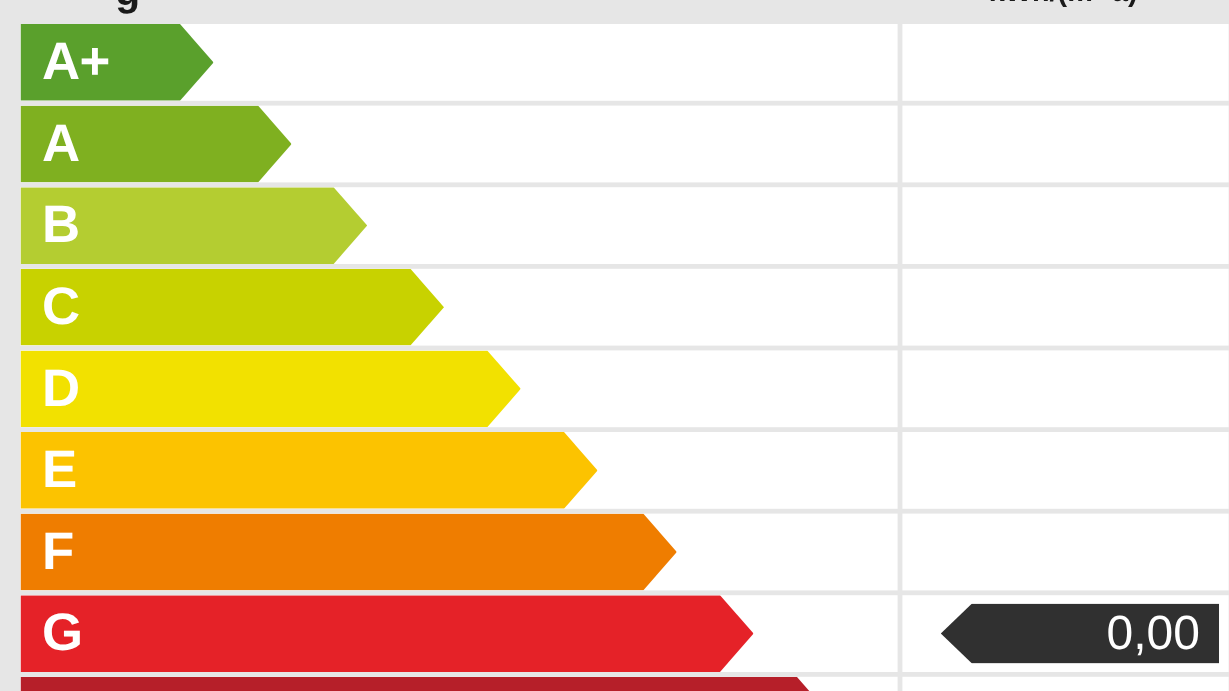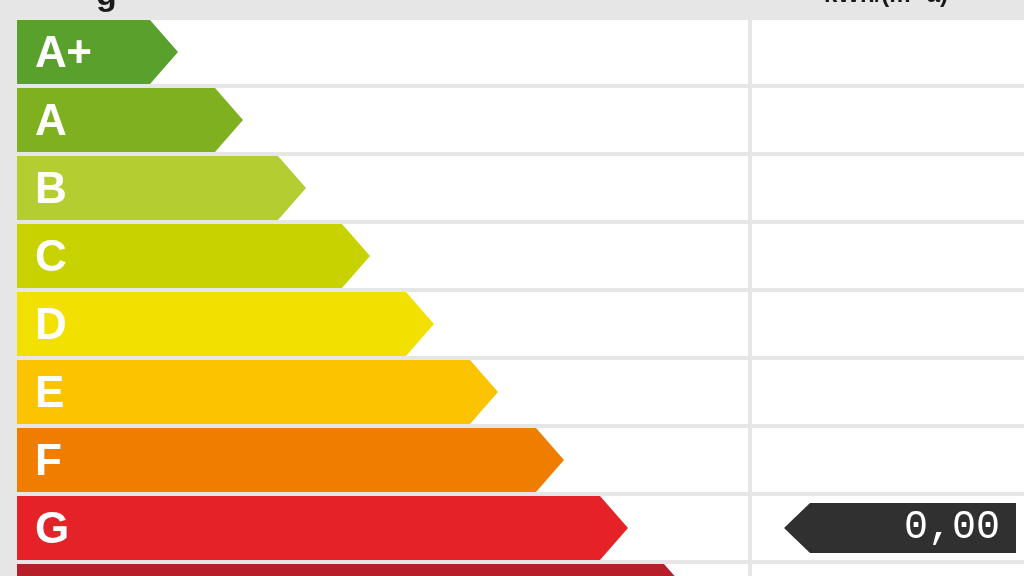--- a/index.html
+++ b/index.html
@@ -194,21 +194,21 @@
         </div>
         <div class="row-value-cell"></div>
       </div>
       <div class="row" style="top: 476px;">
         <div class="row-bar-cell">
           <div class="band" style="width: 611px; background: rgb(229, 34, 40);">
             <span class="band-letter">G</span>
           </div>
         </div>
         <div class="row-value-cell">
-          <div class="value-marker" style="background: rgb(48, 48, 48); width: 232px; font-family: Liberation Mono, monospace;">
+          <div class="value-marker" style="background: rgb(48, 48, 48); width: 232px;">
             <span class="value-marker-text">0,00</span>
           </div>
         </div>
       </div>
       <div class="row" style="top: 544px;">
         <div class="row-bar-cell">
           <div class="band" style="width: 675px; background: rgb(182, 31, 41);">
             <span class="band-letter">H</span>
           </div>
         </div>

